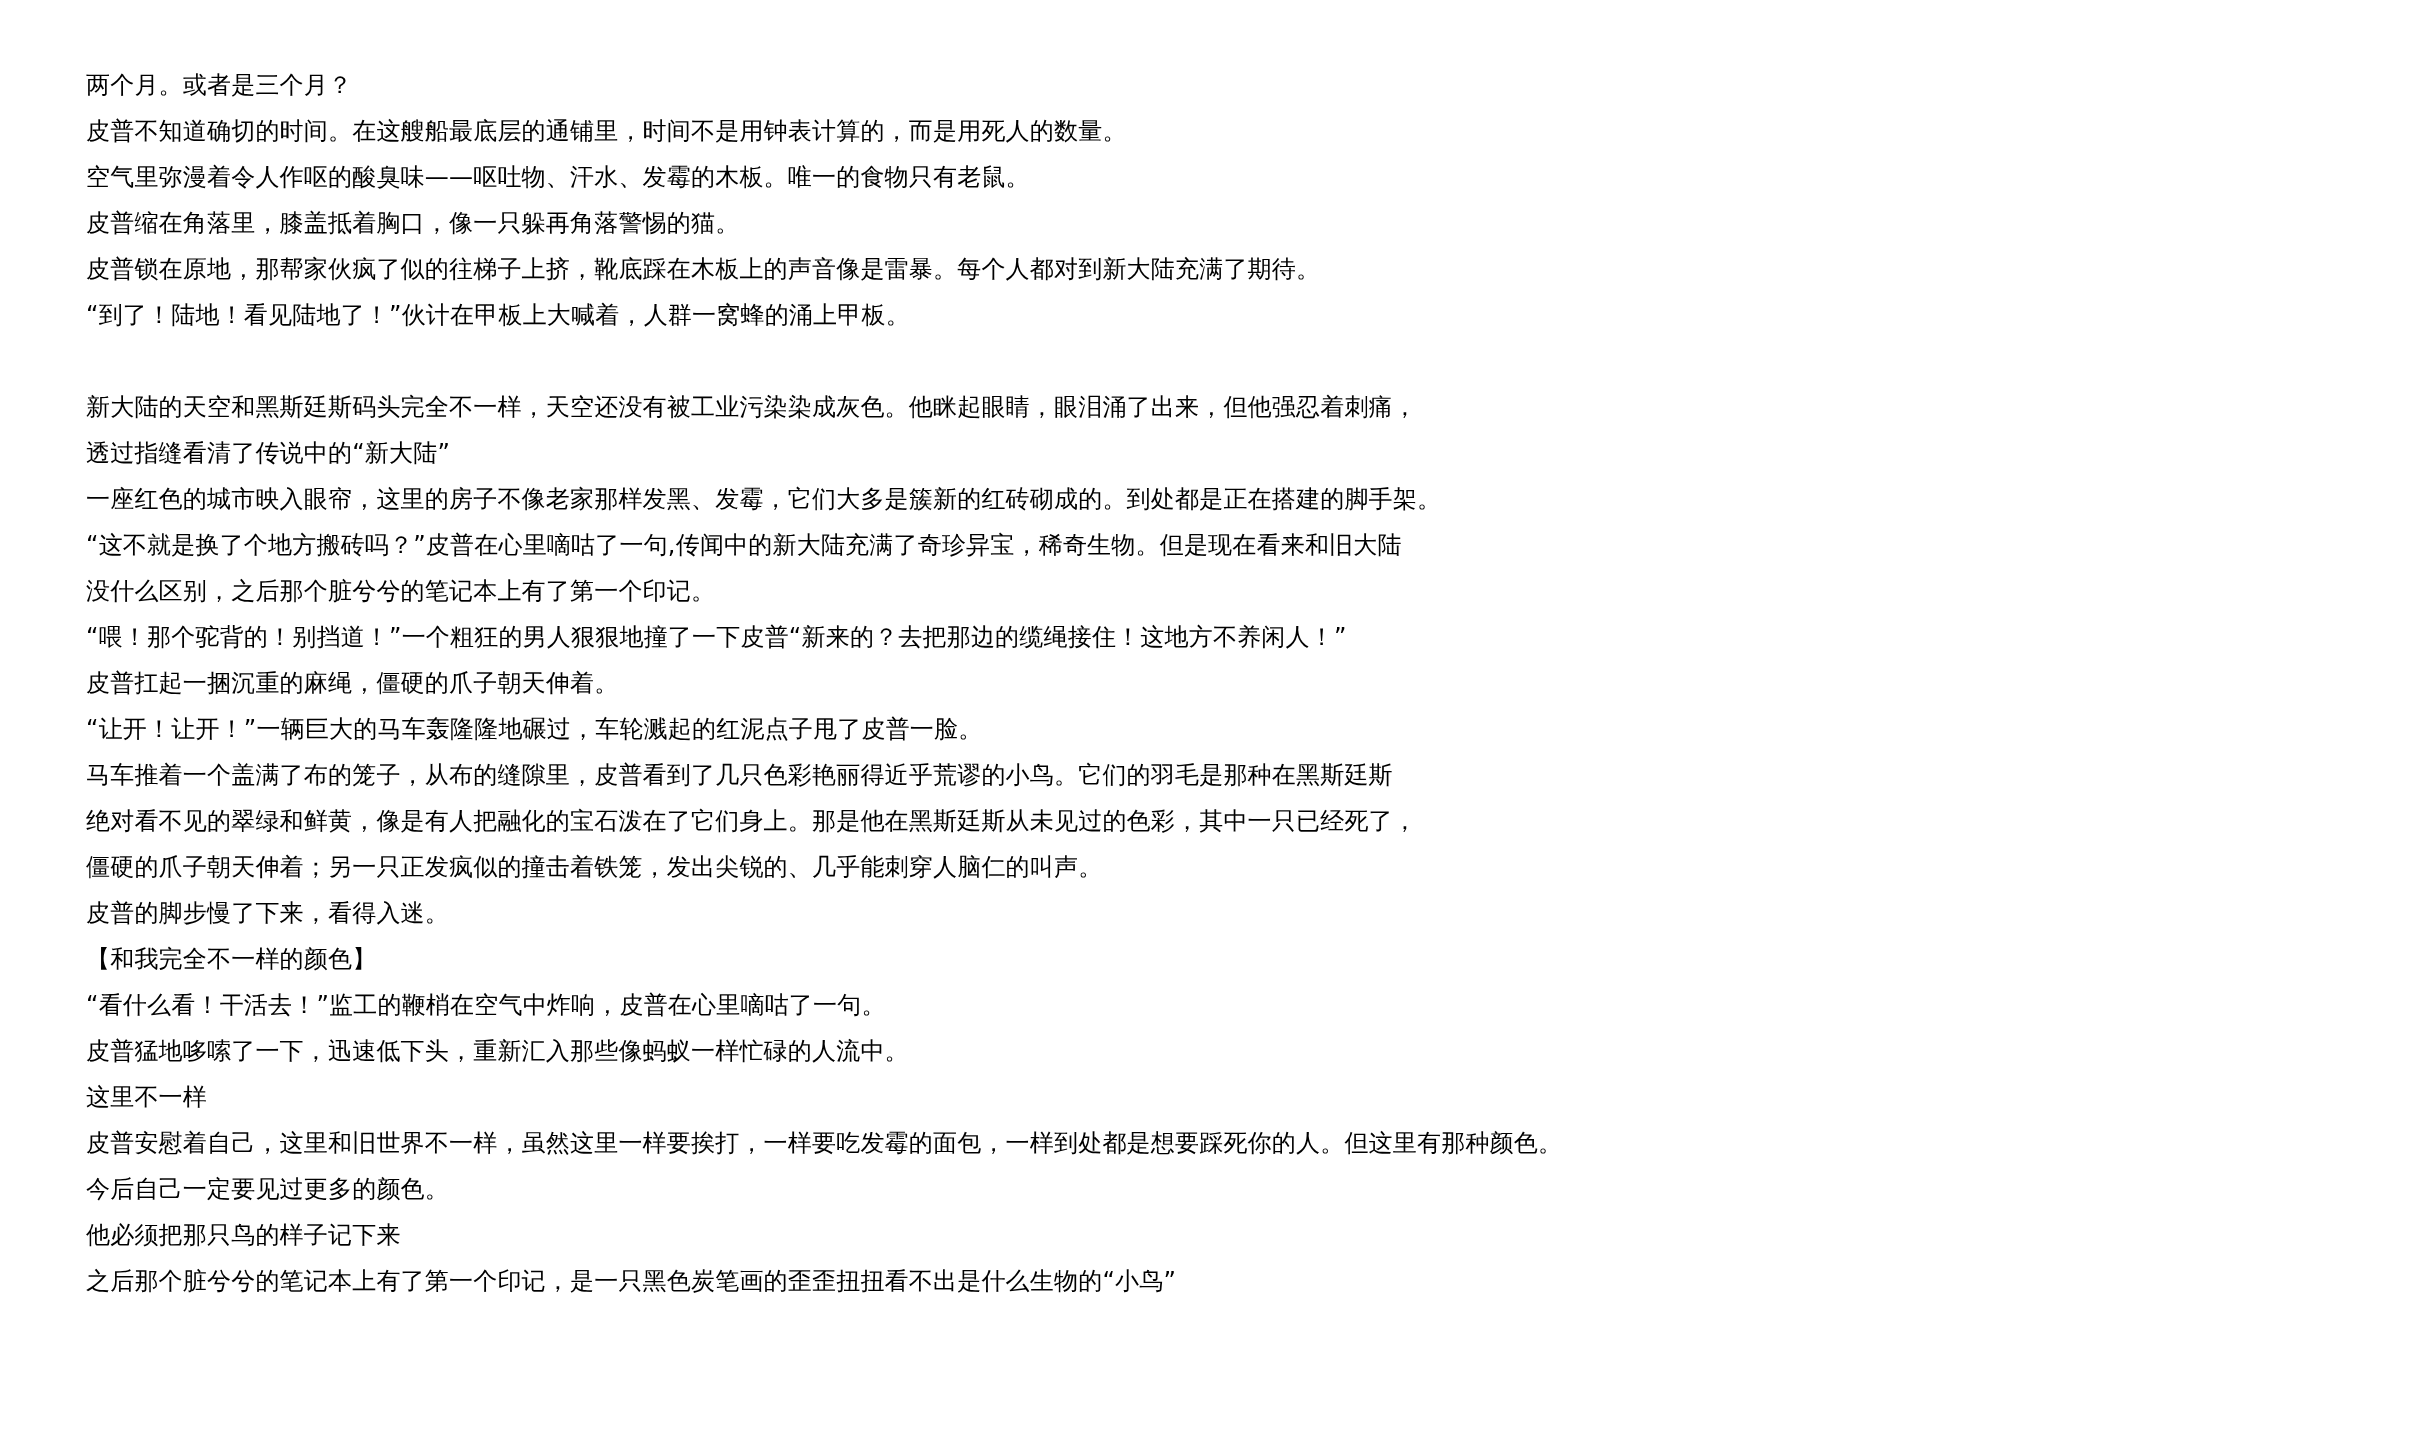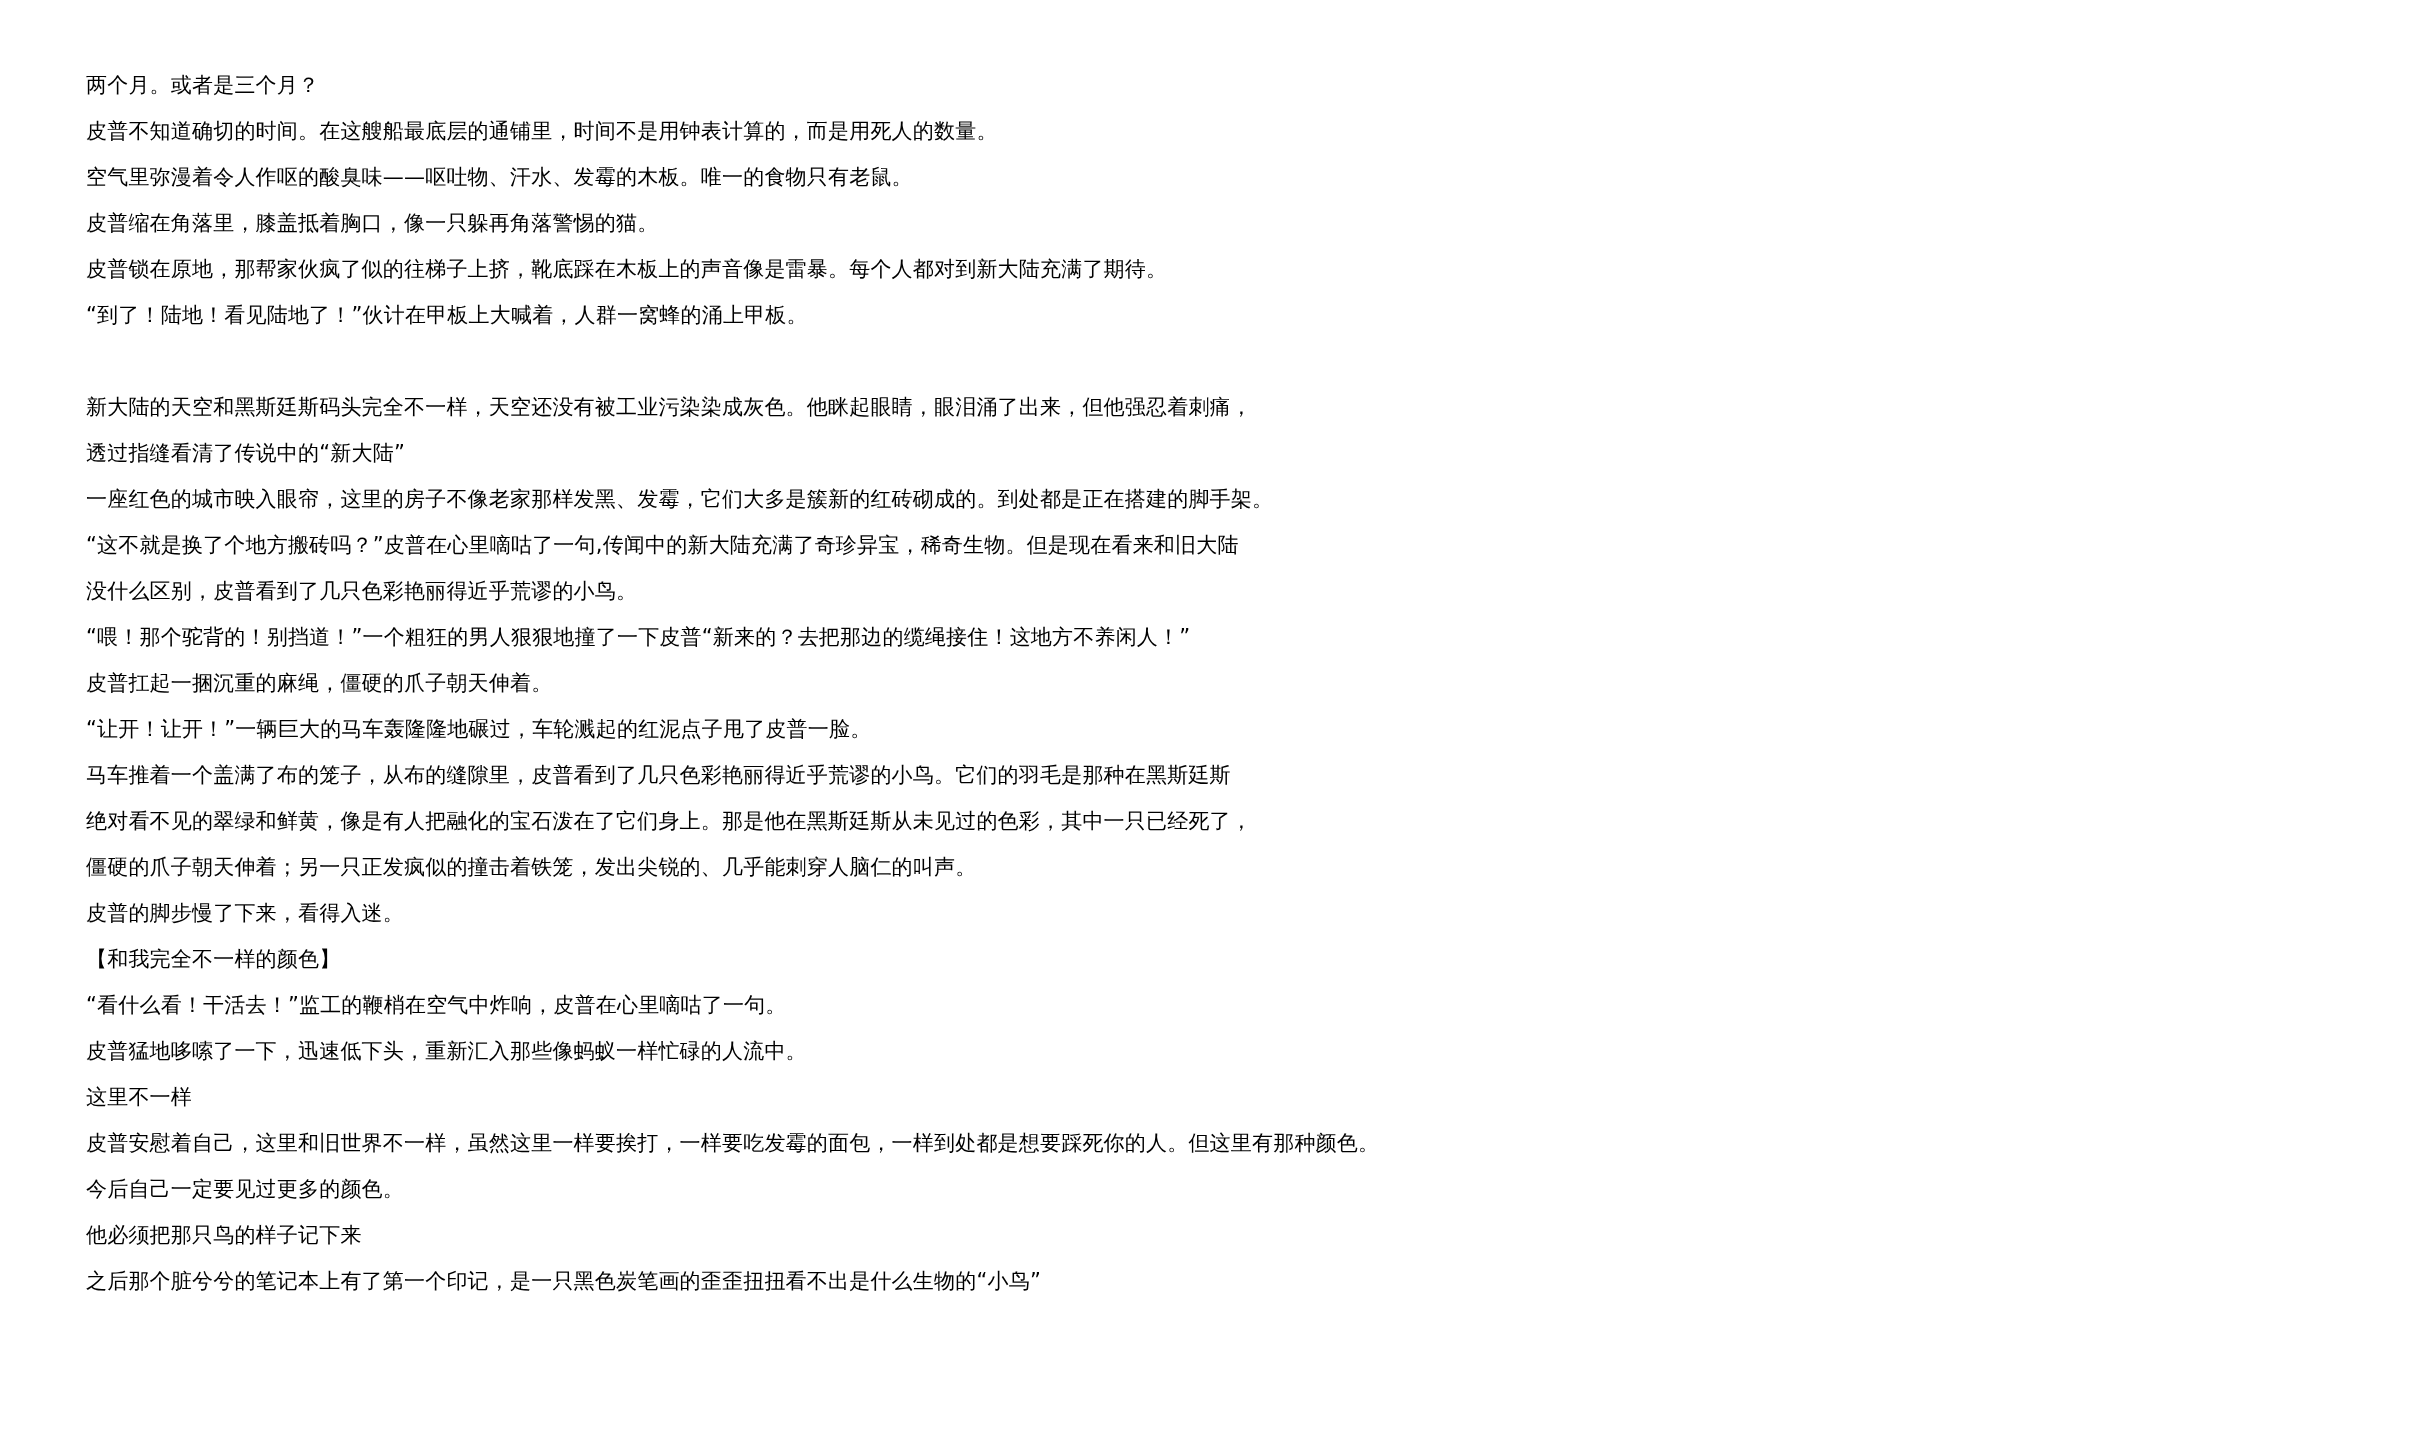--- a/index.html
+++ b/index.html
@@ -16,21 +16,21 @@
   #document-root {
     padding: 62px 0 0 0;
     box-sizing: border-box;
   }
   .para {
     margin: 0;
     padding: 0 80px 0 86px;
   }
   .line {
     color: #000000;
-    font-size: 21px;
+    font-size: 24px;
     line-height: 46px;
     white-space: pre-wrap;
     letter-spacing: 0.2px;
     font-weight: 400;
   }
   .spacer {
     height: 46px;
   }
 </style>
 </head>
@@ -47,21 +47,21 @@
     <div class="line">“到了！陆地！看见陆地了！”伙计在甲板上大喊着，人群一窝蜂的涌上甲板。</div>
   </div>
 
   <div class="spacer"></div>
 
   <div class="para">
     <div class="line">新大陆的天空和黑斯廷斯码头完全不一样，天空还没有被工业污染染成灰色。他眯起眼睛，眼泪涌了出来，但他强忍着刺痛，</div>
     <div class="line">透过指缝看清了传说中的“新大陆”</div>
     <div class="line">一座红色的城市映入眼帘，这里的房子不像老家那样发黑、发霉，它们大多是簇新的红砖砌成的。到处都是正在搭建的脚手架。</div>
     <div class="line">“这不就是换了个地方搬砖吗？”皮普在心里嘀咕了一句,传闻中的新大陆充满了奇珍异宝，稀奇生物。但是现在看来和旧大陆</div>
-    <div class="line">没什么区别，皮普看到了几只色彩艳丽得近乎荒谬的小鸟。</div>
+    <div class="line">没什么区别，之后那个脏兮兮的笔记本上有了第一个印记。</div>
     <div class="line">“喂！那个驼背的！别挡道！”一个粗狂的男人狠狠地撞了一下皮普“新来的？去把那边的缆绳接住！这地方不养闲人！”</div>
     <div class="line">皮普扛起一捆沉重的麻绳，僵硬的爪子朝天伸着。</div>
     <div class="line">“让开！让开！”一辆巨大的马车轰隆隆地碾过，车轮溅起的红泥点子甩了皮普一脸。</div>
     <div class="line">马车推着一个盖满了布的笼子，从布的缝隙里，皮普看到了几只色彩艳丽得近乎荒谬的小鸟。它们的羽毛是那种在黑斯廷斯</div>
     <div class="line">绝对看不见的翠绿和鲜黄，像是有人把融化的宝石泼在了它们身上。那是他在黑斯廷斯从未见过的色彩，其中一只已经死了，</div>
     <div class="line">僵硬的爪子朝天伸着；另一只正发疯似的撞击着铁笼，发出尖锐的、几乎能刺穿人脑仁的叫声。</div>
     <div class="line">皮普的脚步慢了下来，看得入迷。</div>
     <div class="line">【和我完全不一样的颜色】</div>
     <div class="line">“看什么看！干活去！”监工的鞭梢在空气中炸响，皮普在心里嘀咕了一句。</div>
     <div class="line">皮普猛地哆嗦了一下，迅速低下头，重新汇入那些像蚂蚁一样忙碌的人流中。</div>

